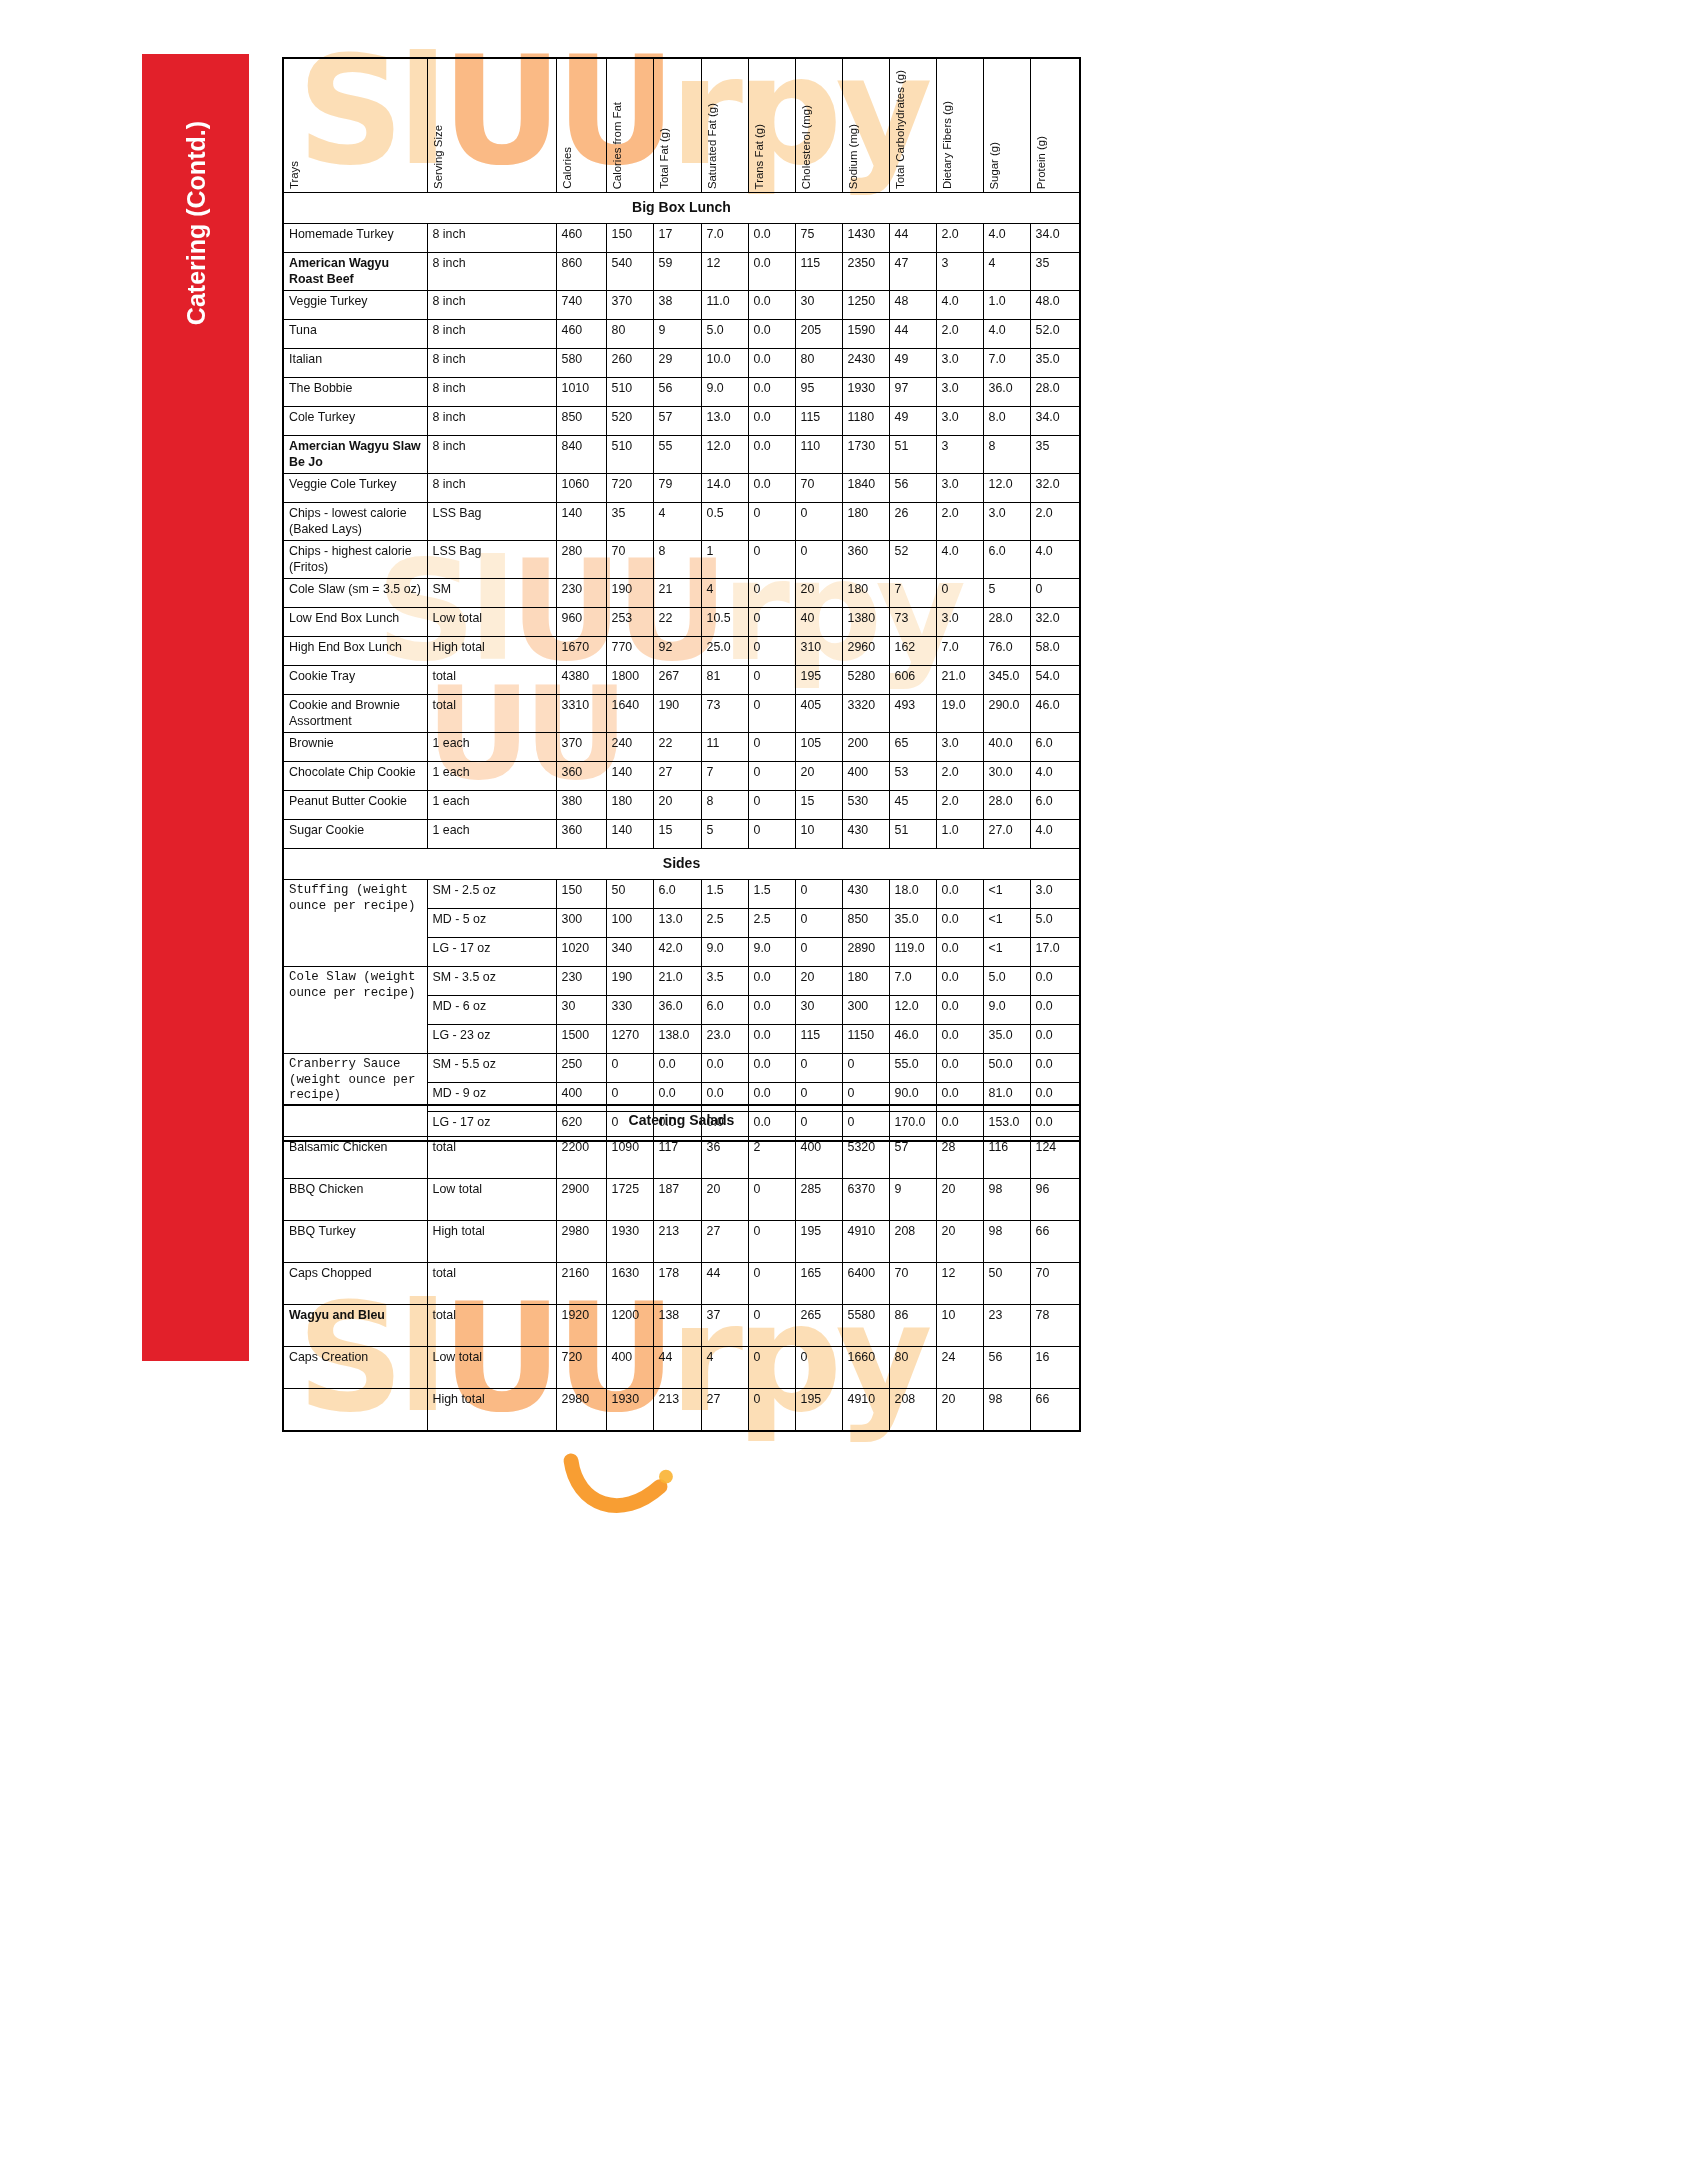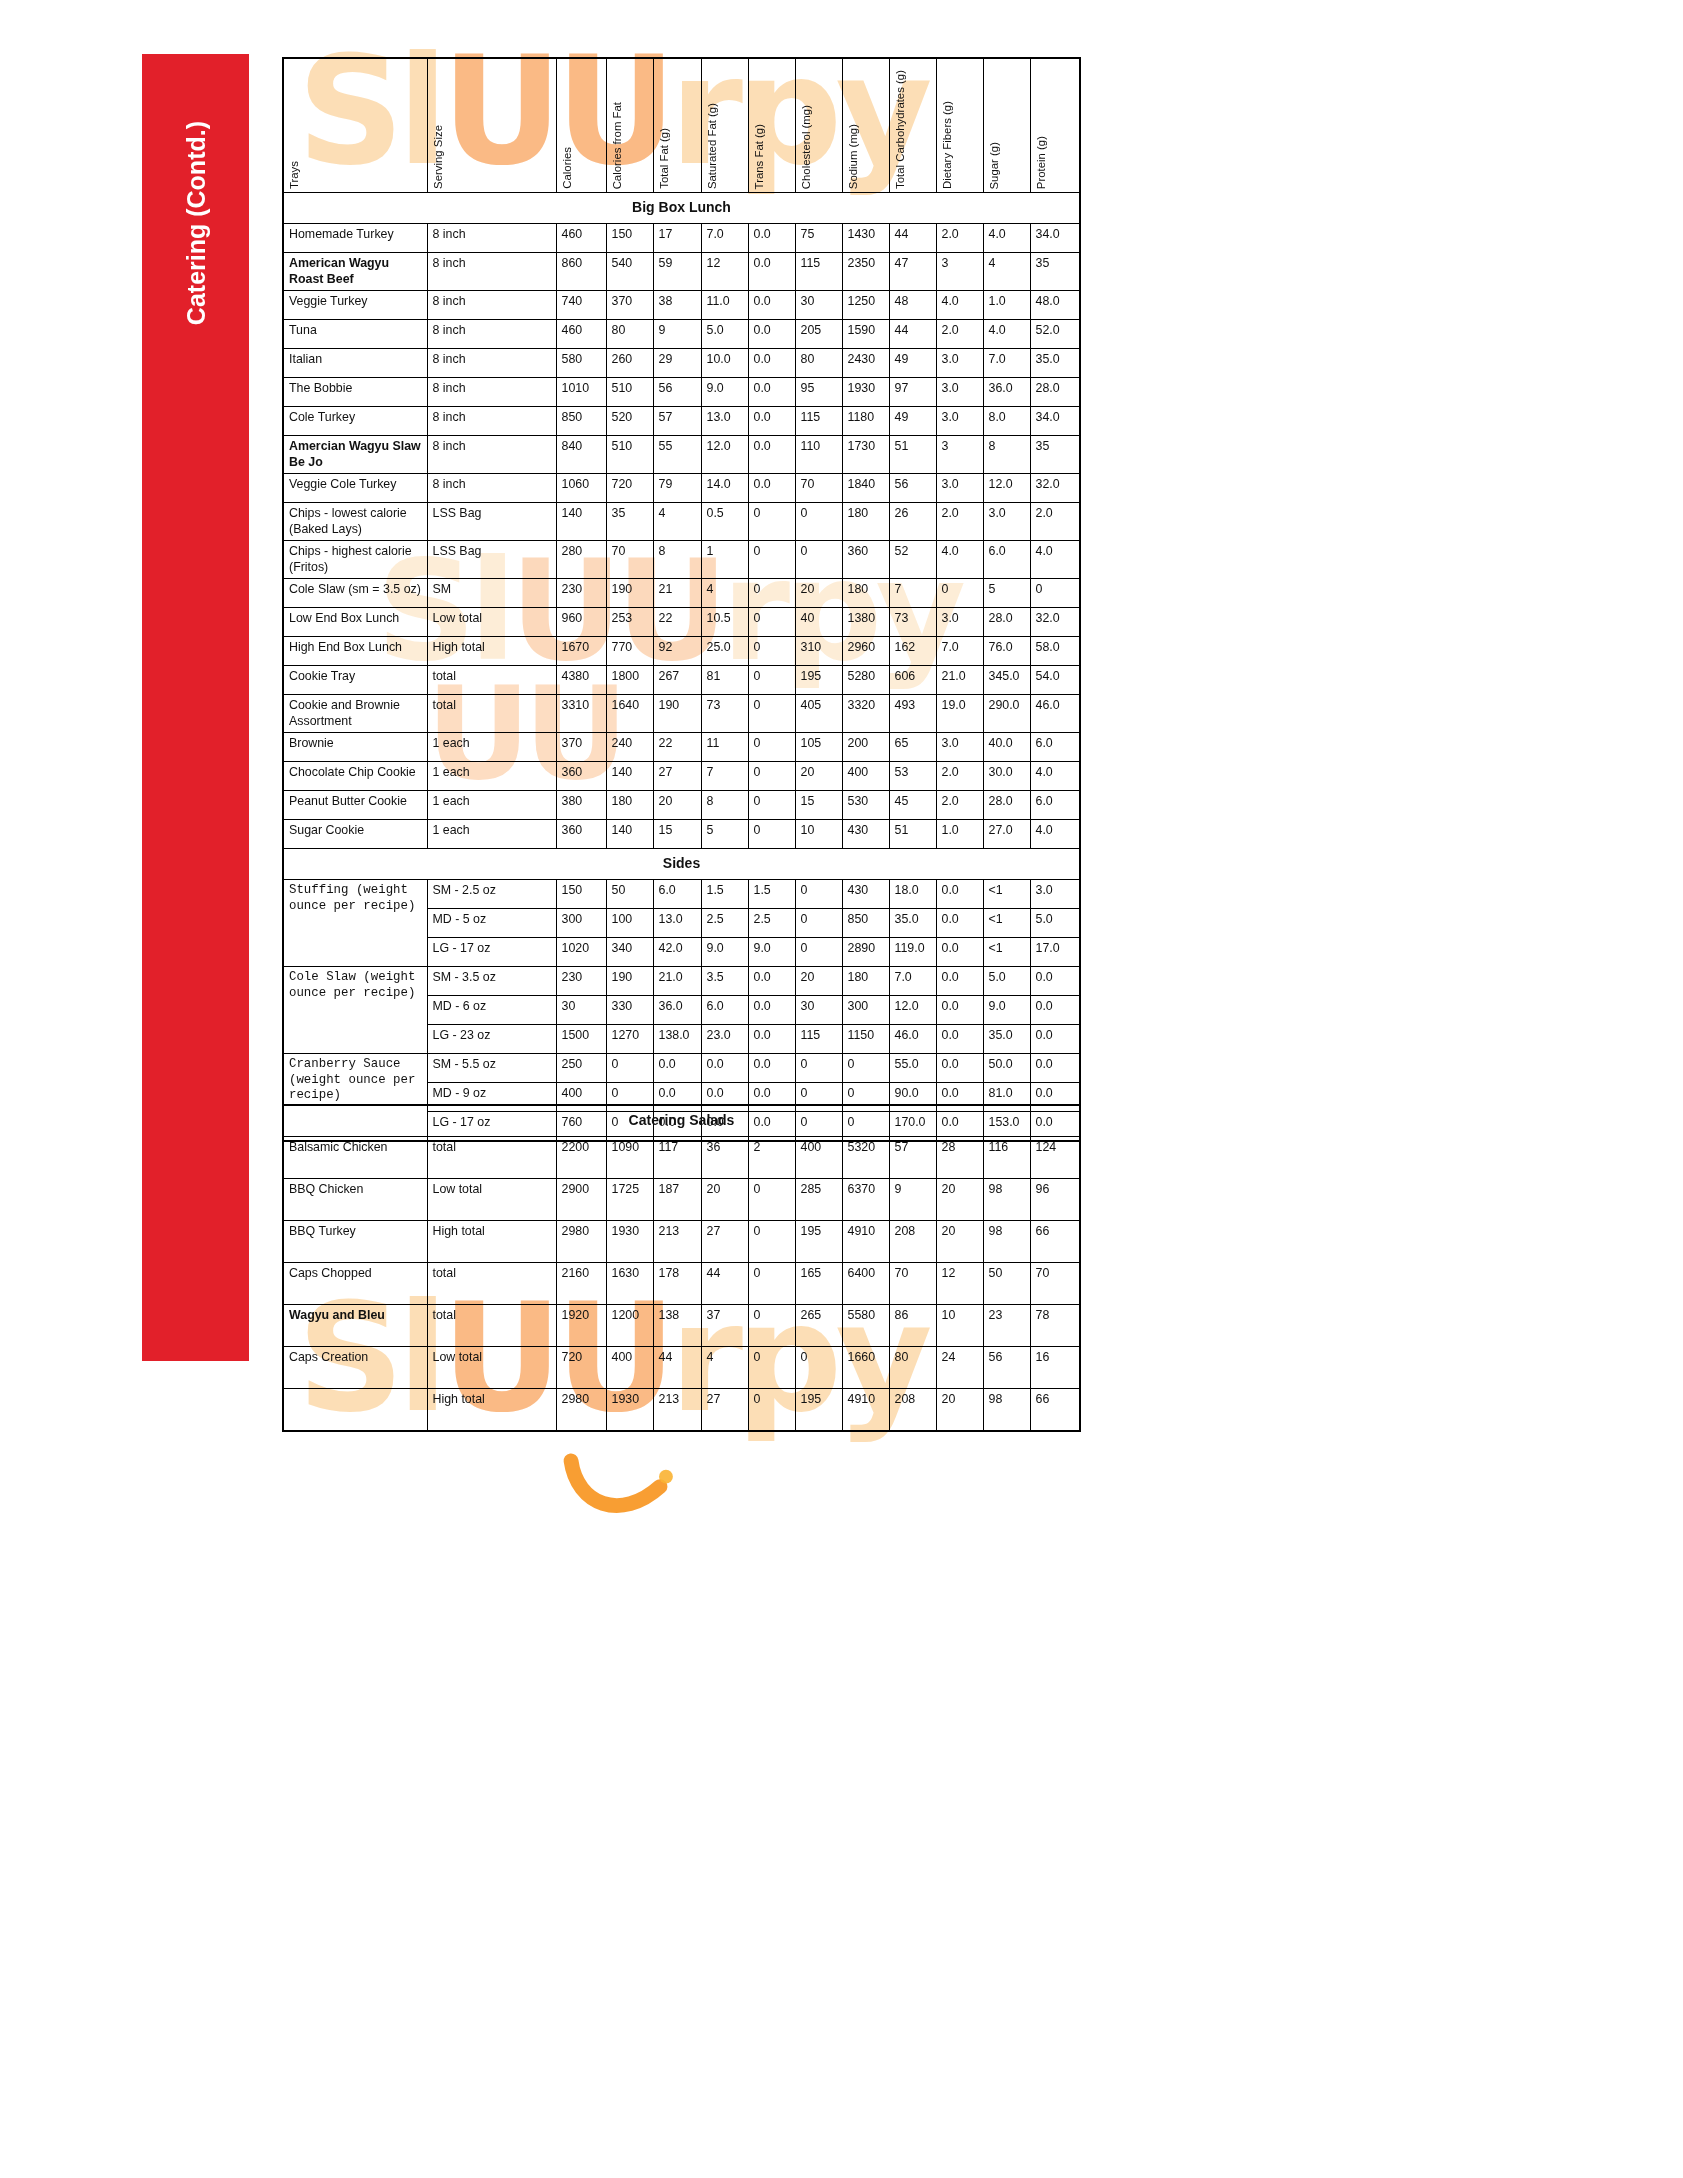--- a/index.html
+++ b/index.html
@@ -565,21 +565,21 @@
           <td class="num">0.0</td>
           <td class="num">0</td>
           <td class="num">0</td>
           <td class="num">90.0</td>
           <td class="num">0.0</td>
           <td class="num">81.0</td>
           <td class="num">0.0</td>
         </tr>
         <tr class="data-row">
           <td class="serving">LG - 17 oz</td>
-          <td class="num">760</td>
+          <td class="num">620</td>
           <td class="num">0</td>
           <td class="num">0.0</td>
           <td class="num">0.0</td>
           <td class="num">0.0</td>
           <td class="num">0</td>
           <td class="num">0</td>
           <td class="num">170.0</td>
           <td class="num">0.0</td>
           <td class="num">153.0</td>
           <td class="num">0.0</td>

